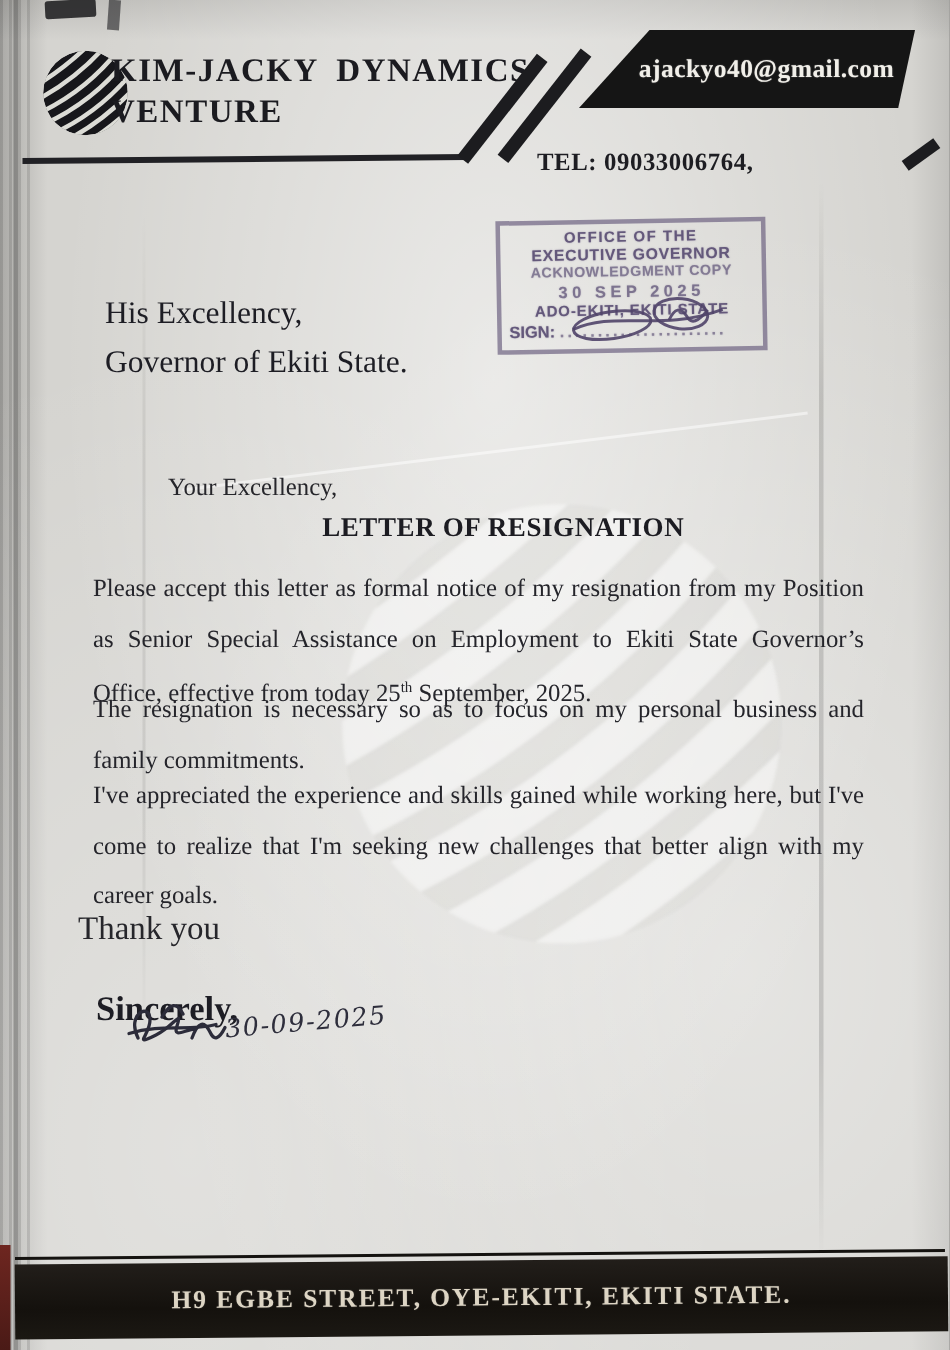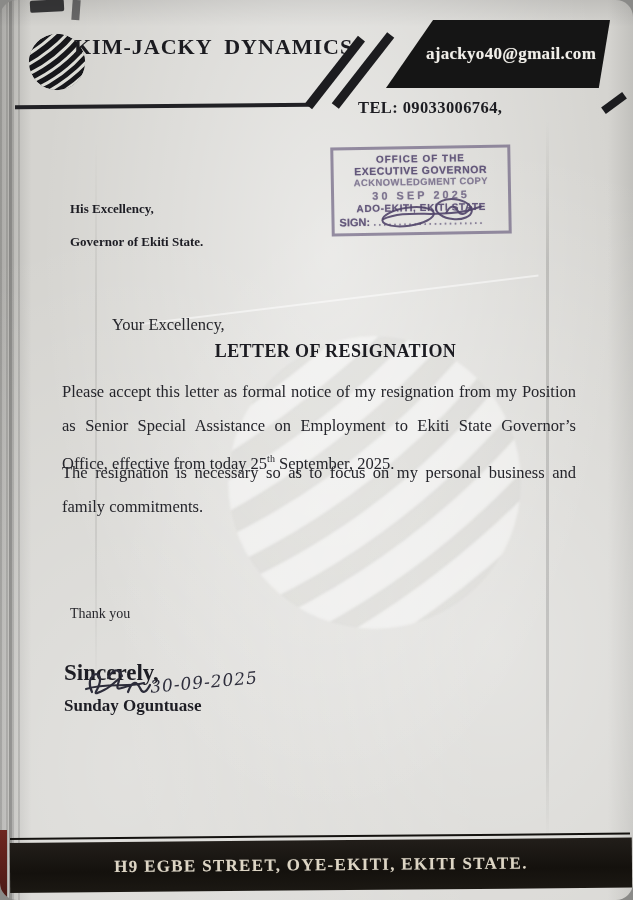--- a/index.html
+++ b/index.html
@@ -7,21 +7,20 @@
     position:relative;width:633px;height:900px;overflow:hidden;
     font-family:"Liberation Serif", serif;color:#26262b;
     background:
       radial-gradient(ellipse at 52% 28%, rgba(255,255,255,0.50), transparent 62%),
       radial-gradient(ellipse at 78% 72%, rgba(255,255,255,0.38), transparent 55%),
       radial-gradient(ellipse at 20% 85%, rgba(255,255,255,0.30), transparent 50%),
       linear-gradient(90deg, rgba(20,20,20,0.22), transparent 5%),
       linear-gradient(270deg, rgba(20,20,20,0.10), transparent 4%),
       linear-gradient(180deg, rgba(40,40,40,0.12), transparent 3%),
       #d5d4d0;
-    border-radius: 17px;
   }
   .abs{position:absolute;}
   
   .left-streaks{left:0;top:0;width:22px;height:900px;
     background:repeating-linear-gradient(90deg, rgba(10,10,10,0.28) 0 2px, transparent 2px 6px);
     opacity:.45;}
   .left-line{left:9px;top:0;width:3px;height:900px;background:rgba(15,15,15,.55);opacity:.5;}
   .top-mark1{left:30px;top:0;width:34px;height:12px;background:rgba(15,15,18,.8);border-radius:2px;transform:rotate(-3deg);}
   .top-mark2{left:72px;top:0;width:8px;height:20px;background:rgba(15,15,18,.55);transform:rotate(4deg);}
   .crease-v1{left:546px;top:120px;width:3px;height:720px;background:linear-gradient(180deg,transparent,rgba(0,0,0,.14) 20%,rgba(0,0,0,.14) 80%,transparent);}
@@ -29,50 +28,50 @@
   .crease-d1{left:120px;top:300px;width:420px;height:2px;background:rgba(255,255,255,.5);transform:rotate(-7deg);}
   .red-strip{left:0;top:830px;width:7px;height:70px;background:linear-gradient(180deg,#6e2620,#4a1a16);}
   
   .logo{left:27px;top:31px;width:60px;height:62px;}
   .company{left:74px;top:33px;font-weight:bold;font-size:22px;line-height:27px;letter-spacing:1px;color:#1b1b20;}
   .company .l1{word-spacing:6px;}
   .header-rule{left:15px;top:104px;width:296px;height:4px;background:#212125;transform:rotate(-0.5deg);}
   .stripe{height:9px;background:#1c1c1f;transform:rotate(-52deg);}
   .stripe.s1{left:292px;top:68px;width:86px;}
   .stripe.s2{left:318px;top:66px;width:90px;}
-  .email-box{left:386px;top:20px;width:224px;height:68px;background:#151515;
+  .email-box{left:386px;top:20px;width:224px;height:52px;background:#151515;
     clip-path:polygon(21% 0%, 100% 0%, 95% 100%, 0% 100%);
     display:flex;align-items:center;justify-content:center;
     box-shadow:0 2px 3px rgba(0,0,0,.3);}
   .email-box span{color:#f1efe9;font-weight:bold;font-size:17px;padding-left:26px;letter-spacing:.3px;text-shadow:0 0 1px rgba(255,255,255,.4);}
   .corner-slash{left:601px;top:99px;width:26px;height:8px;background:#1c1c1f;transform:rotate(-36deg);}
   .tel{left:358px;top:98px;font-weight:bold;font-size:16.5px;letter-spacing:.4px;color:#1d1d22;}
   
   .stamp{left:331px;top:146px;width:180px;height:89px;border:3px solid rgba(110,98,130,.7);
     transform:rotate(-1deg);box-sizing:border-box;padding-top:4px;
     font-family:"Liberation Sans", sans-serif;text-align:center;color:rgba(96,84,120,.95);}
   .stamp div{text-shadow:0 0 1px rgba(120,108,140,.7);}
   .stamp .r1{font-size:10px;font-weight:bold;letter-spacing:1px;}
   .stamp .r2{font-size:10.5px;font-weight:bold;letter-spacing:.5px;}
   .stamp .r3{font-size:9.5px;font-weight:bold;letter-spacing:.4px;opacity:.75;}
   .stamp .r4{font-size:11px;font-weight:bold;letter-spacing:3px;margin:2px 0 1px;opacity:.8;}
   .stamp .r5{font-size:10px;font-weight:bold;letter-spacing:.6px;}
   .stamp .sign-row{text-align:left;padding-left:5px;font-size:11px;font-weight:bold;margin-top:2px;}
   .stamp .sign-row .dots{letter-spacing:2px;opacity:.7;}
   .stamp-scribble{left:370px;top:196px;width:120px;height:34px;transform:rotate(-2deg);}
   
-  .recipient{left:70px;top:192px;font-weight:bold;font-size:13px;line-height:33px;color:#1d1d24;}
+  .recipient{left:70px;top:192px;font-weight:normal;font-size:21px;line-height:33px;color:#1d1d24;}
   .salutation{left:112px;top:315px;font-size:16.5px;}
   .title{left:0;top:341px;width:633px;text-align:center;font-weight:bold;font-size:18px;letter-spacing:.4px;color:#1c1c22;margin-left:19px;}
   .para{left:62px;width:514px;font-size:16.5px;line-height:33.5px;text-align:justify;color:#25252b;}
   .p1{top:375px;}
   .p2{top:456px;}
   .p3{top:513px;}
   .para sup{font-size:10px;}
-  .thanks{left:70px;top:606px;font-size:14px;}
+  .thanks{left:52px;top:606px;font-size:22px;}
   .closing{left:64px;top:660px;font-weight:bold;font-size:23px;color:#1d1d24;}
   .sig-svg{left:78px;top:662px;width:230px;height:46px;}
   .sig-date{left:150px;top:672px;font-size:17px;font-style:italic;color:#2e2e3c;transform:rotate(-5deg);font-family:"DejaVu Serif", serif;letter-spacing:1px;}
   .signatory{left:64px;top:696px;font-weight:bold;font-size:17px;color:#1d1d24;}
   
   .footer-topline{left:10px;top:838px;width:620px;height:2px;background:#14120f;transform:rotate(-0.5deg);transform-origin:left center;}
   .footer-bar{left:10px;top:843px;width:622px;height:50px;background:linear-gradient(180deg,#221e1a,#14110d 60%,#1b1813);
     transform:rotate(-0.5deg);transform-origin:left center;
     display:flex;align-items:center;justify-content:center;}
   .footer-bar span{color:#ddd5c4;font-weight:bold;font-size:17px;letter-spacing:1.3px;text-shadow:0 0 1px rgba(255,255,255,.25);}
@@ -134,20 +133,21 @@
             <path d="M-12 62 Q50 78 112 62"></path>
             <path d="M-12 76 Q50 90 112 76"></path>
             <path d="M-12 90 Q50 102 112 90"></path>
           </g>
         </g>
       </svg>
     </div>
 
     <div class="abs company">
       <div class="l1">KIM-JACKY DYNAMICS</div>
+      <div class="l2">VENTURE</div>
     </div>
 
     <div class="abs header-rule"></div>
     <div class="abs stripe s1"></div>
     <div class="abs stripe s2"></div>
 
     <div class="abs email-box">
       <span>ajackyo40@gmail.com</span>
     </div>
     <div class="abs corner-slash"></div>
@@ -181,36 +181,36 @@
       <div>Governor of Ekiti State.</div>
     </div>
 
     <div class="abs salutation">Your Excellency,</div>
     <div class="abs title">LETTER OF RESIGNATION</div>
 
     <div class="abs para p1">
       <span>Please accept this letter as formal notice of my resignation from my Position as Senior Special Assistance on Employment to Ekiti State Governor’s Office, effective from today 25</span><sup>th</sup><span> September, 2025.</span>
     </div>
     <div class="abs para p2">The resignation is necessary so as to focus on my personal business and family commitments.</div>
+    <div class="abs para p3">I've appreciated the experience and skills gained while working here, but I've come to realize that I'm seeking new challenges that better align with my career goals.</div>
 
     <div class="abs thanks">Thank you</div>
 
     <div class="abs closing">Sincerely,</div>
     <div class="abs sig-svg">
       <svg width="100%" height="100%" viewBox="0 0 230 46">
         <g stroke="#2c2c3a" stroke-width="2.2" fill="none" stroke-linecap="round">
           <path d="M14 30 C 6 14, 22 6, 22 18 C 22 28, 10 36, 26 28 C 38 22, 44 10, 40 22 C 37 31, 46 24, 52 24"></path>
           <path d="M30 16 q 8 -14 14 -2"></path>
           <path d="M8 27 C 30 20, 48 26, 66 21"></path>
           <path d="M50 30 q 6 -16 12 -4 q 4 9 10 -3"></path>
         </g>
       </svg>
     </div>
     <div class="abs sig-date">30-09-2025</div>
-    <div class="abs signatory">Sunday Oguntuase</div>
 
     <div class="abs footer-topline"></div>
     <div class="abs footer-bar">
       <span>H9 EGBE STREET, OYE-EKITI, EKITI STATE.</span>
     </div>
 
   </div>
 </div>
 
 </body></html>

